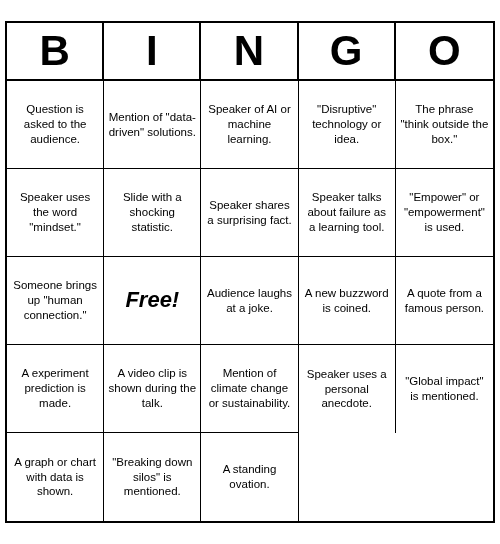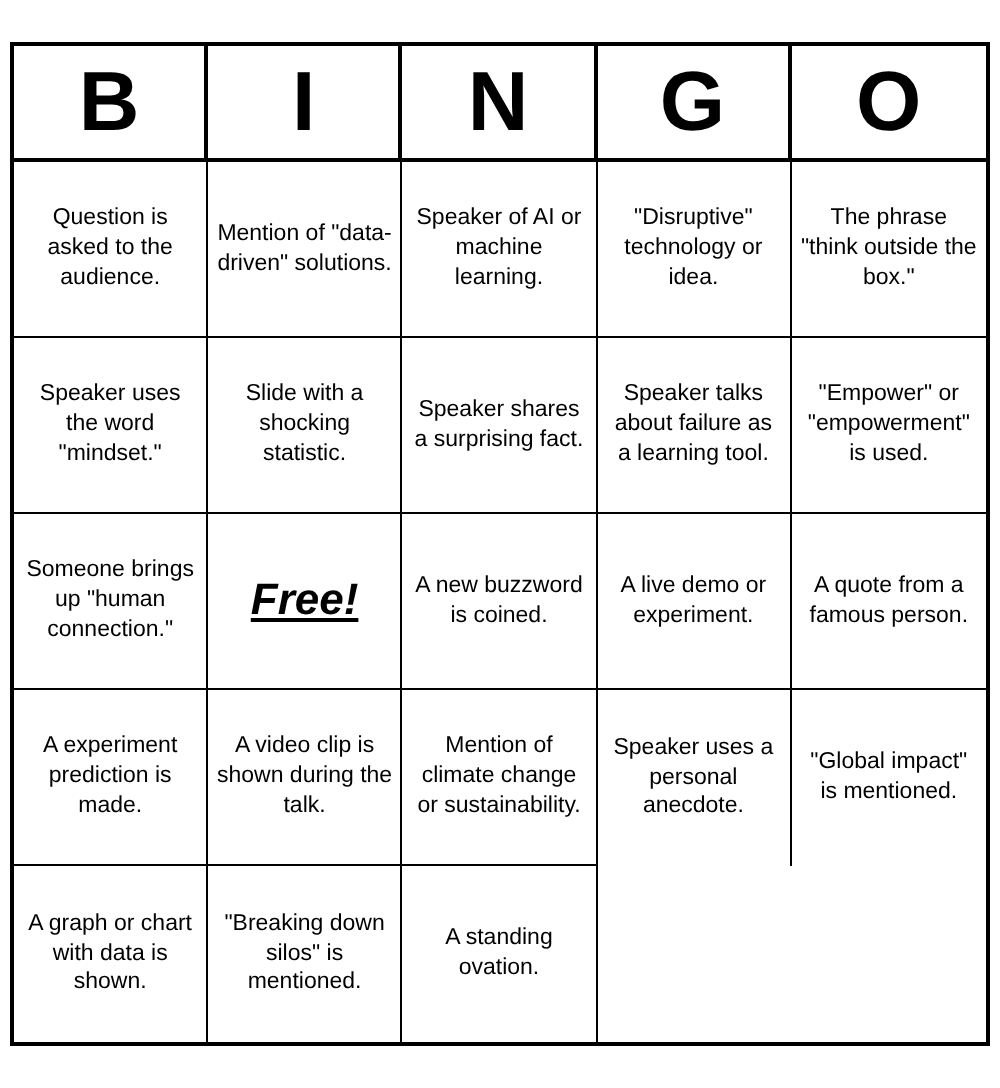--- a/index.html
+++ b/index.html
@@ -66,21 +66,20 @@
     }
 
     .bingo-cell:nth-last-child(-n+5) {
       border-bottom: none;
     }
 
     .bingo-cell.free {
       font-size: 22px;
       font-weight: bold;
       font-style: italic;
-      text-decoration: underline;
     }
 
     .cell-text {
       display: block;
     }
   </style>
 </head>
 <body>
 
 <div class="bingo-card">
@@ -122,24 +121,24 @@
       <div class="bingo-cell">
         <span class="cell-text">"Empower" or "empowerment" is used.</span>
       </div>
       <div class="bingo-cell">
         <span class="cell-text">Someone brings up "human connection."</span>
       </div>
       <div class="bingo-cell free">
         <span class="cell-text">Free!</span>
       </div>
       <div class="bingo-cell">
-        <span class="cell-text">A new buzzword is coined.</span>
+        <span class="cell-text">Audience laughs at a joke.</span>
       </div>
       <div class="bingo-cell">
-        <span class="cell-text">A live demo or experiment.</span>
+        <span class="cell-text">A new buzzword is coined.</span>
       </div>
       <div class="bingo-cell">
         <span class="cell-text">A quote from a famous person.</span>
       </div>
       <div class="bingo-cell">
         <span class="cell-text">A experiment prediction is made.</span>
       </div>
       <div class="bingo-cell">
         <span class="cell-text">A video clip is shown during the talk.</span>
       </div>

